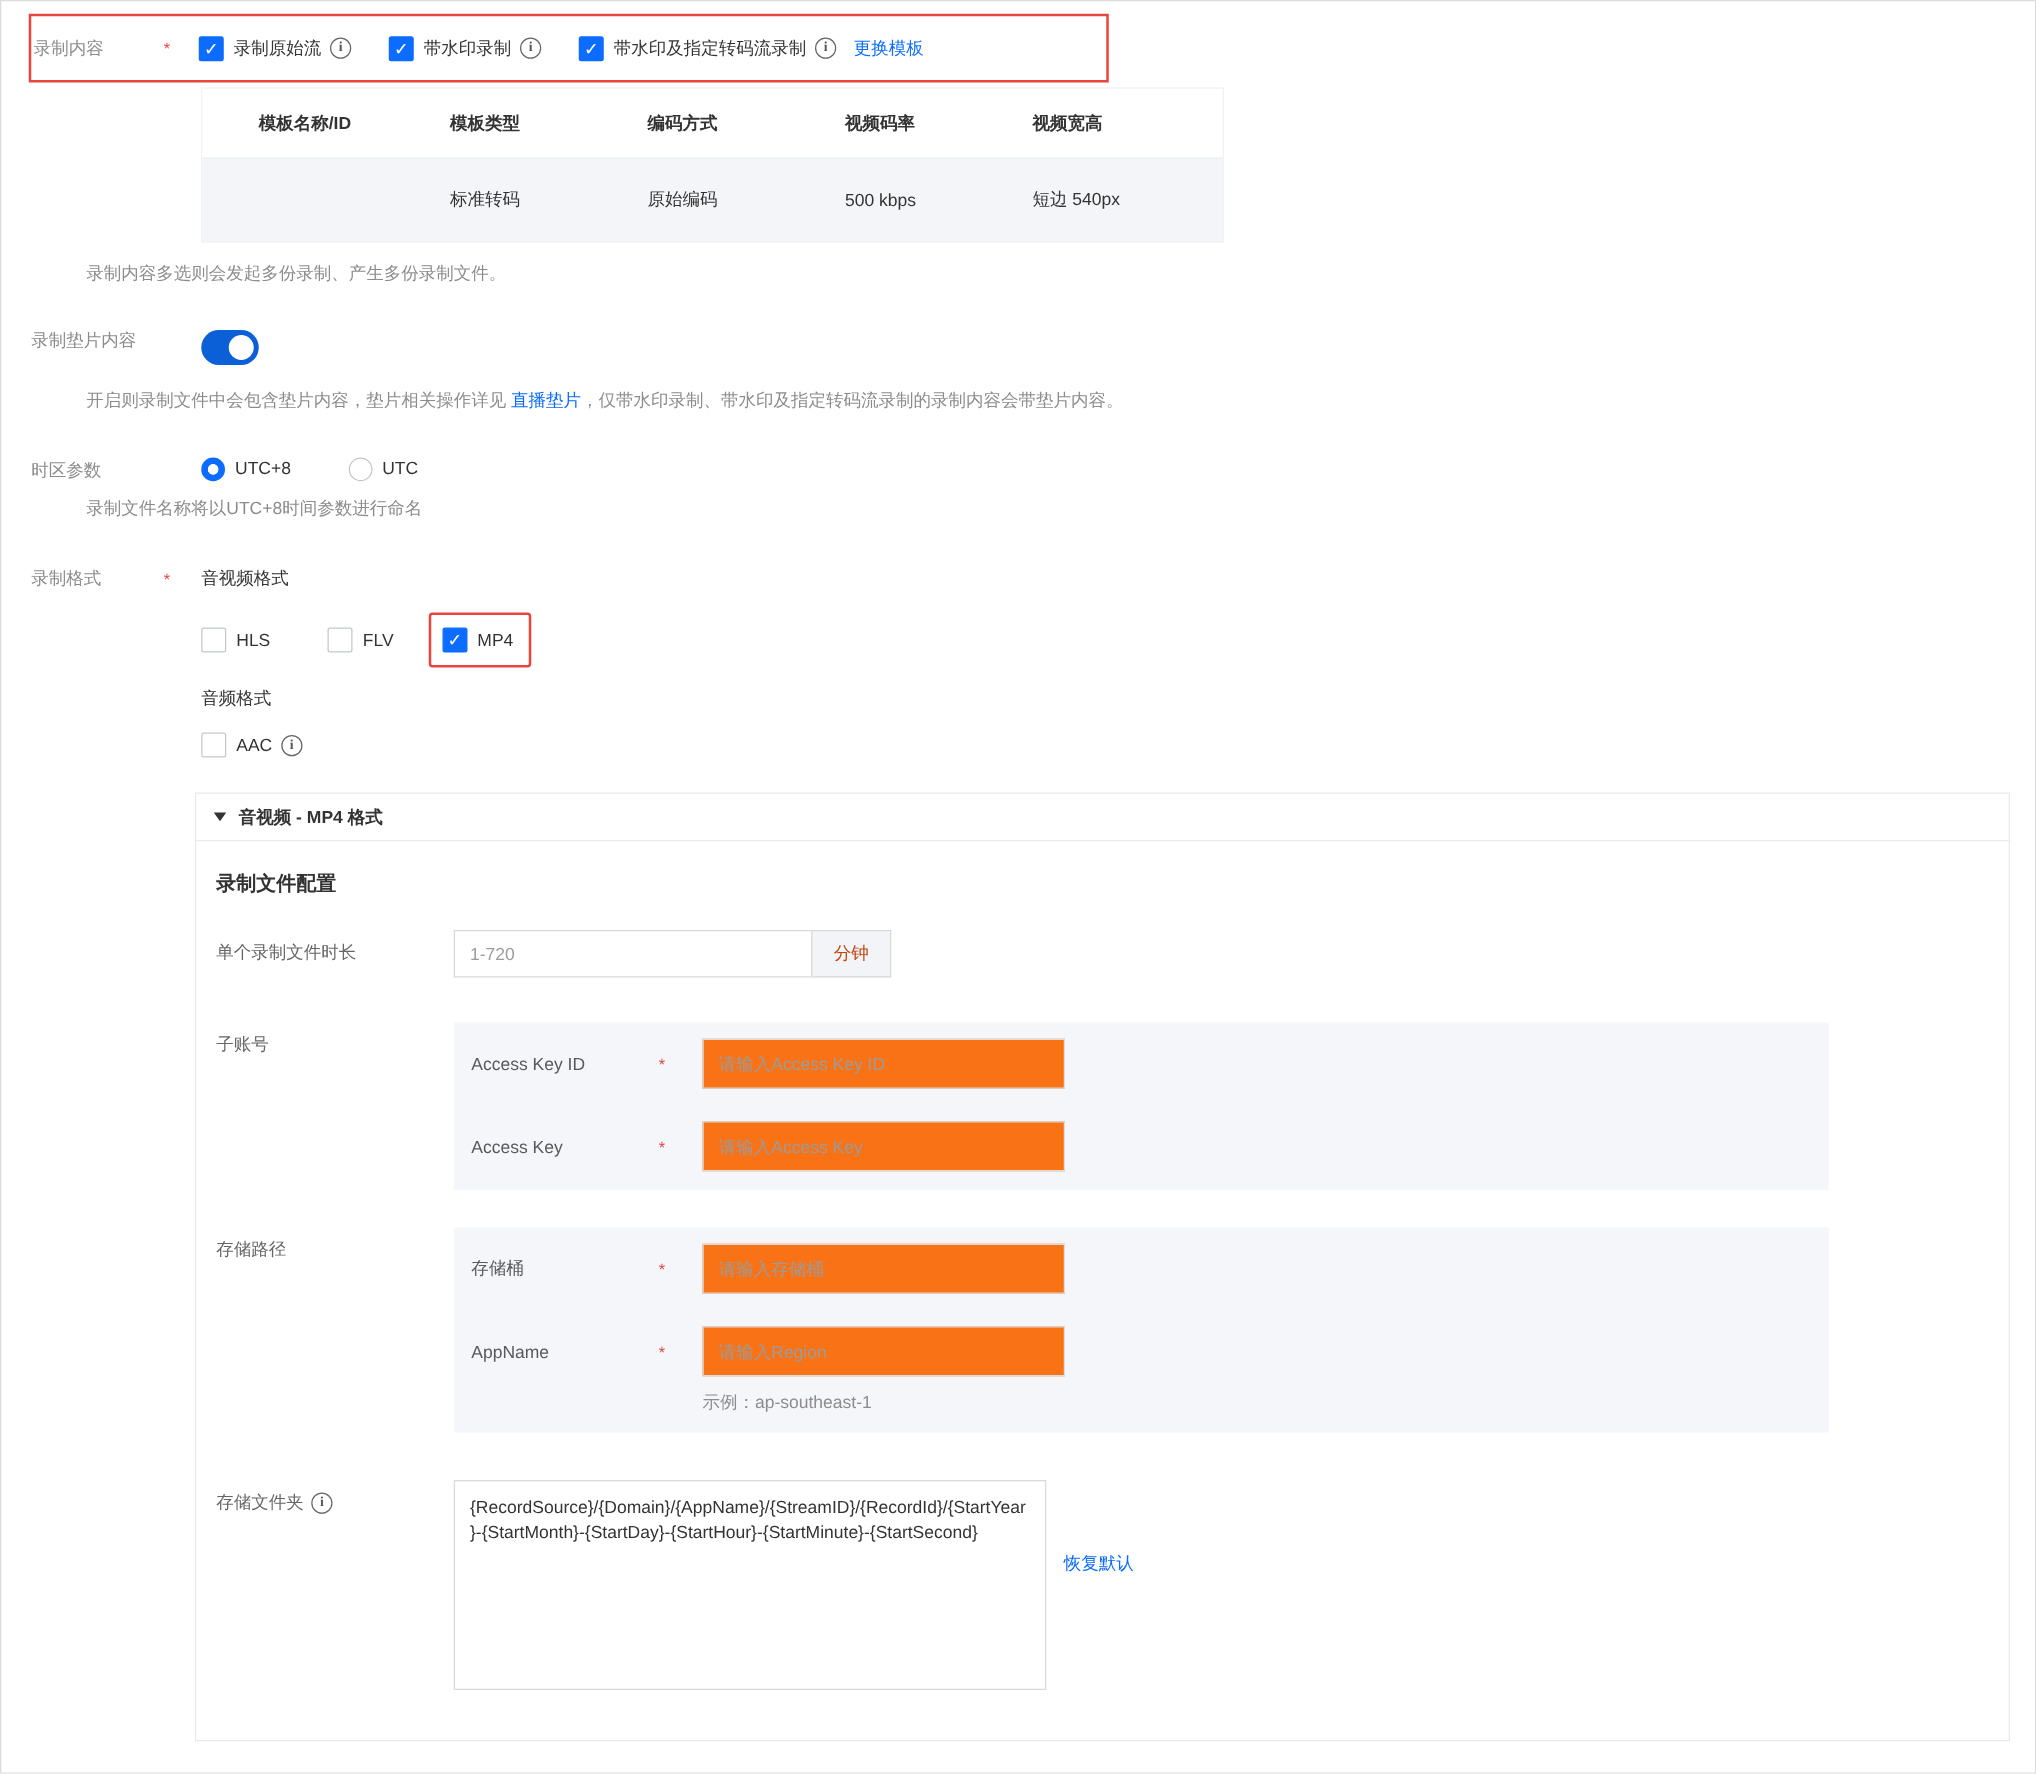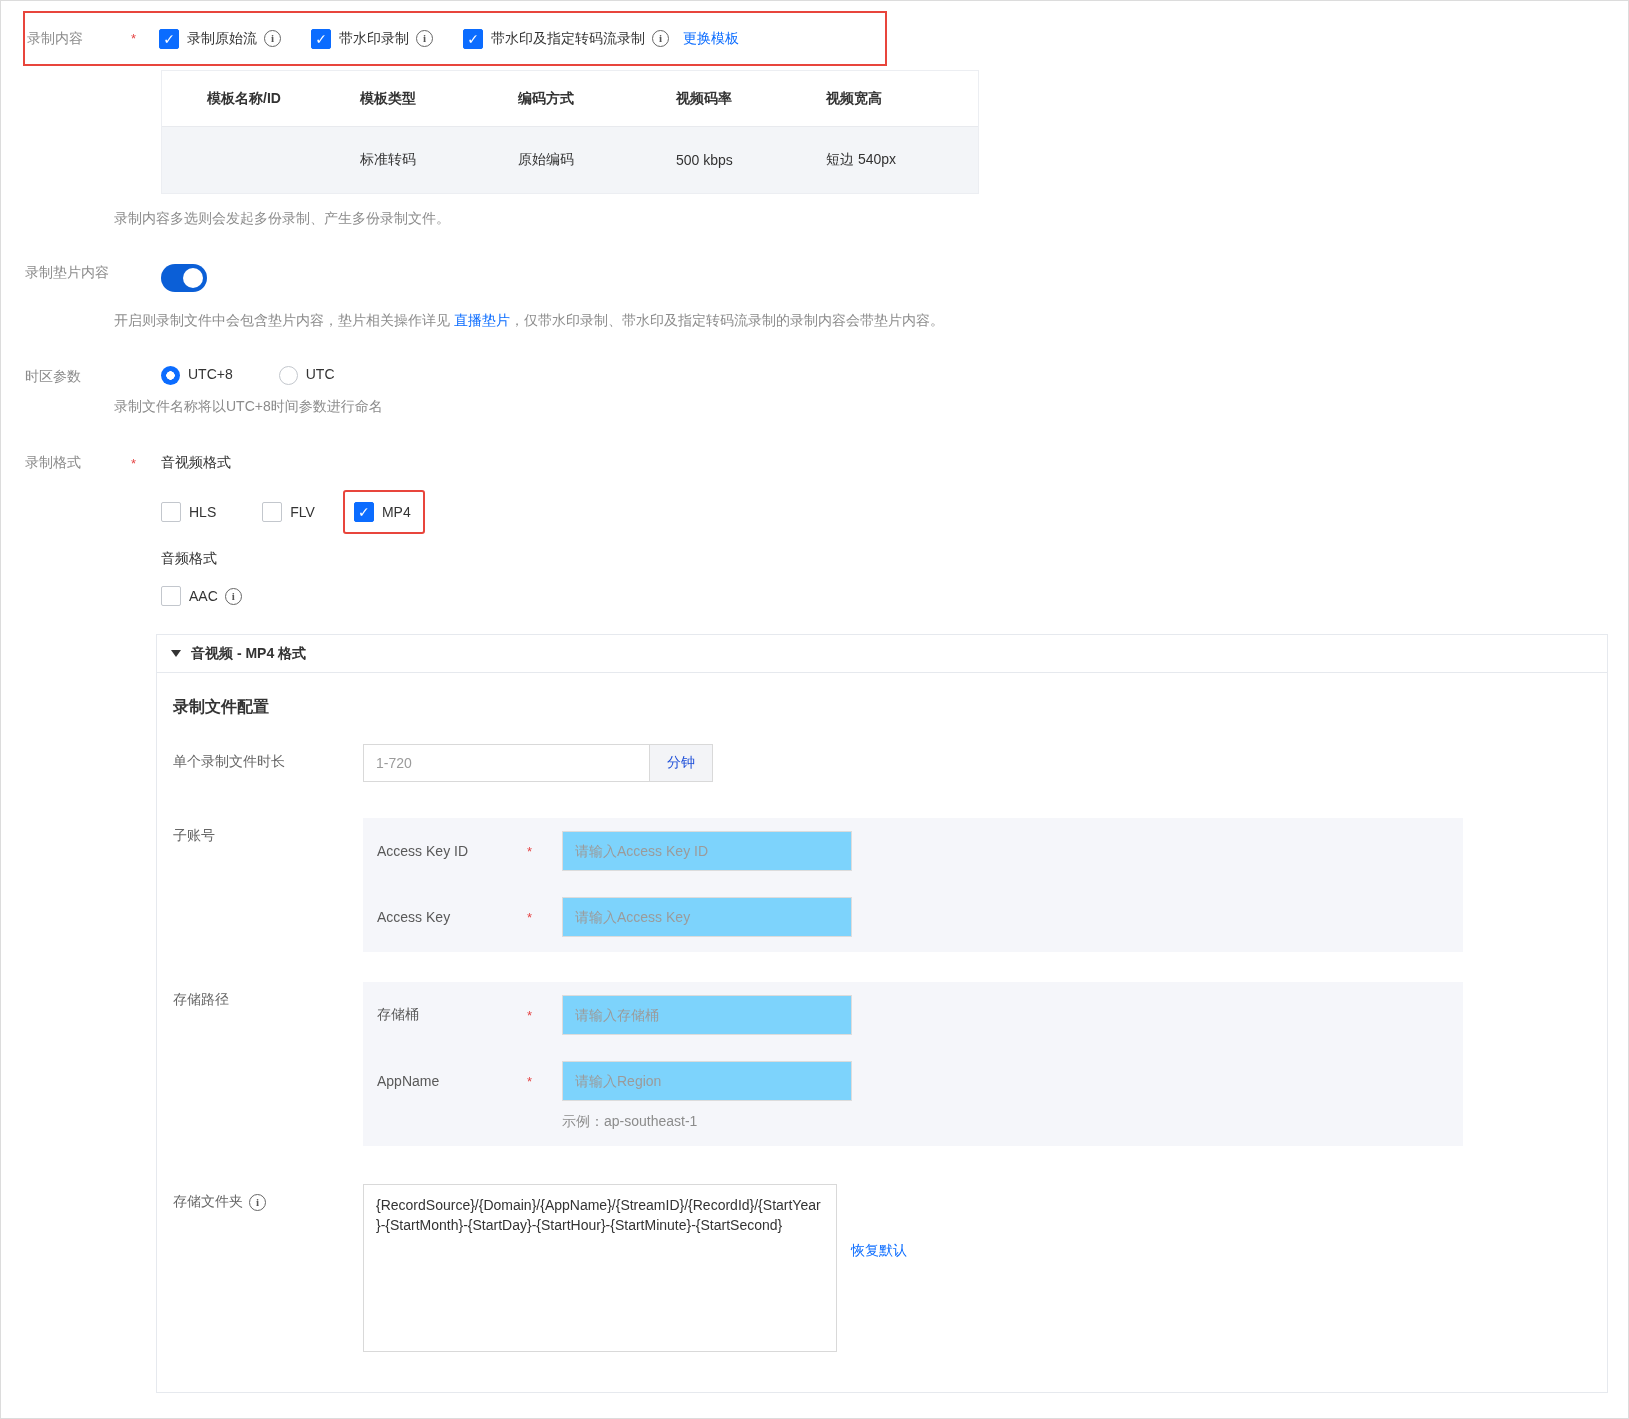--- a/index.html
+++ b/index.html
@@ -41,21 +41,21 @@
   .tc2 { width:158px; }
   .tc3 { width:158px; }
   .tc4 { width:150px; }
   .tc5 { width:152px; }
   .tpl-trow .tc1 { padding-left:55px; }
   .redacted { width:94px; height:21px; border-radius:1px; opacity:.95;
     background:
       conic-gradient(#aecdf8 25%, #dbe8fc 0 50%, #8fb9f4 0 75%, #cfe0fa 0);
     background-size:16px 16px; }
 
-  .note-gray { margin-left:113px; color:#8c8c8c; }
+  .note-gray { margin-left:68px; color:#8c8c8c; }
 
   
   .toggle { width:46px; height:28px; border-radius:14px; background:#0b5fd7; position:relative; cursor:pointer; flex:none; }
   .toggle::after { content:""; position:absolute; top:4px; right:4px; width:20px; height:20px; border-radius:50%; background:#fff; }
 
   
   .radio-option { display:inline-flex; align-items:flex-start; cursor:pointer; }
   .radio { width:19px; height:19px; border-radius:50%; border:1px solid #c3c7cd; background:#fff; flex:none; }
   .radio.selected { border:none; background:radial-gradient(circle,#fff 0 4px,#0b6cff 4.5px); }
   .radio-text { margin-left:8px; color:#333; }
@@ -72,28 +72,28 @@
   .panel-body { padding:24px 0 40px 16px; }
   .section-title { font-size:16px; font-weight:bold; color:#333; }
 
   .p-row { display:flex; align-items:flex-start; margin-top:26px; }
   .p-label { width:190px; flex:none; color:#666; padding-top:9px; display:inline-flex; align-items:center; }
   .p-label .info-icon { margin-left:6px; }
 
   .duration-group { display:flex; }
   .duration-input { width:286px; height:38px; border:1px solid #d9d9d9; border-right:none; padding:0 12px; font-size:14px; color:#1d4ed8; outline:none; }
   .duration-input::placeholder { color:#9b9b9b; }
-  .unit-addon { width:64px; height:38px; background:#f3f4f7; border:1px solid #d9d9d9; display:flex; align-items:center; justify-content:center; color:#1d4ed8; }
+  .unit-addon { width:64px; height:38px; background:#f3f4f7; border:1px solid #d9d9d9; display:flex; align-items:center; justify-content:center; color:#c2410c; }
 
   .gray-box { background:#f5f6fa; width:1100px; padding:13px 0 15px 14px; }
   .g-field { display:flex; align-items:center; }
   .g-field + .g-field { margin-top:26px; }
   .g-label { width:150px; color:#595959; flex:none; }
   .g-star { width:35px; color:#e54545; font-size:13px; flex:none; }
-  .g-input { width:290px; height:40px; border:1px solid #dcdcdc; background:#7dd3fc; padding:0 12px; font-size:14px; color:#333; outline:none; }
+  .g-input { width:290px; height:40px; border:1px solid #dcdcdc; background:#f97316; padding:0 12px; font-size:14px; color:#333; outline:none; }
   .g-input::placeholder { color:#9b9b9b; }
   .g-example { margin-left:185px; margin-top:12px; color:#8c8c8c; }
 
   .folder-wrap { display:flex; align-items:flex-start; }
   .folder-textarea { width:474px; height:168px; border:1px solid #d9d9d9; background:#fff; resize:none; padding:10px 12px; font-family:"Liberation Sans","DejaVu Sans",sans-serif; font-size:14px; color:#333; line-height:1.45; outline:none; }
   .reset-link { margin-left:14px; margin-top:58px; }
   .mt12 { margin-top:12px; }
   .mt16 { margin-top:16px; }
   .mt20 { margin-top:20px; }
   .mt30 { margin-top:30px; }

